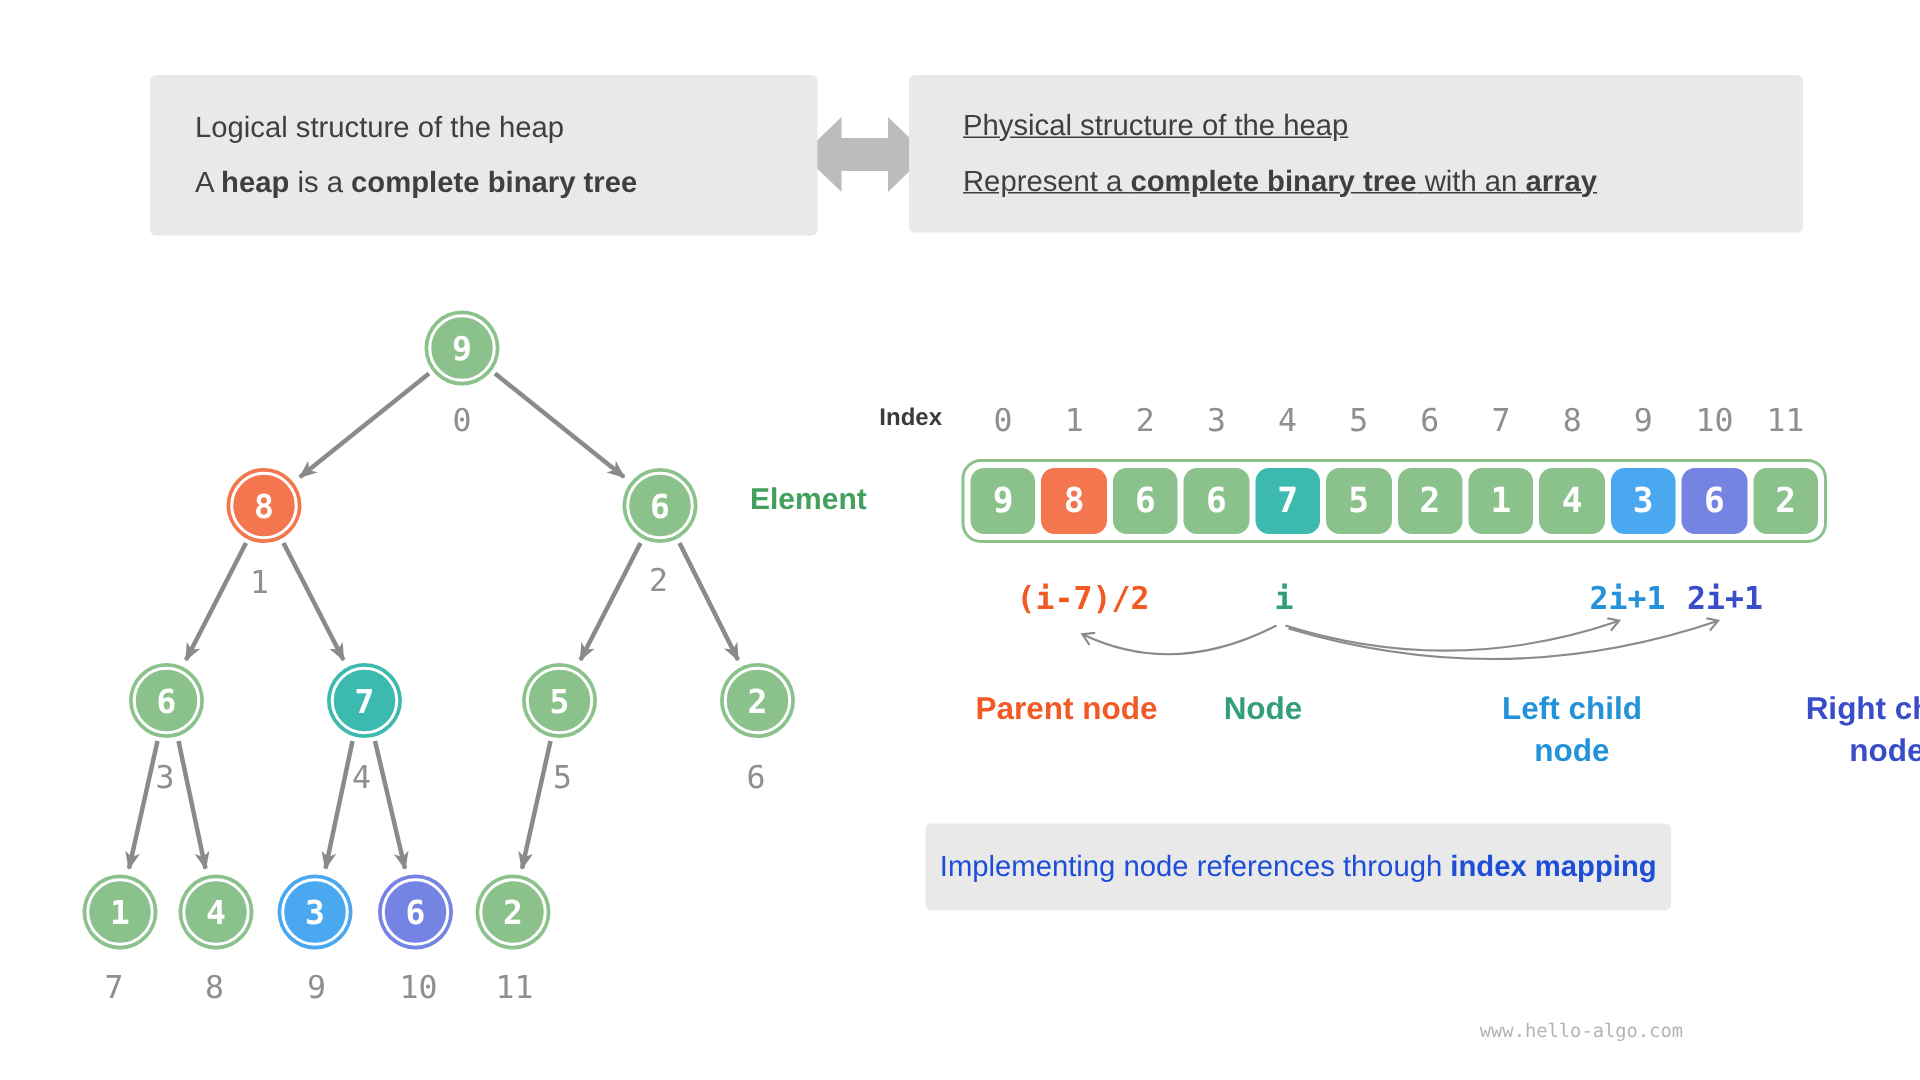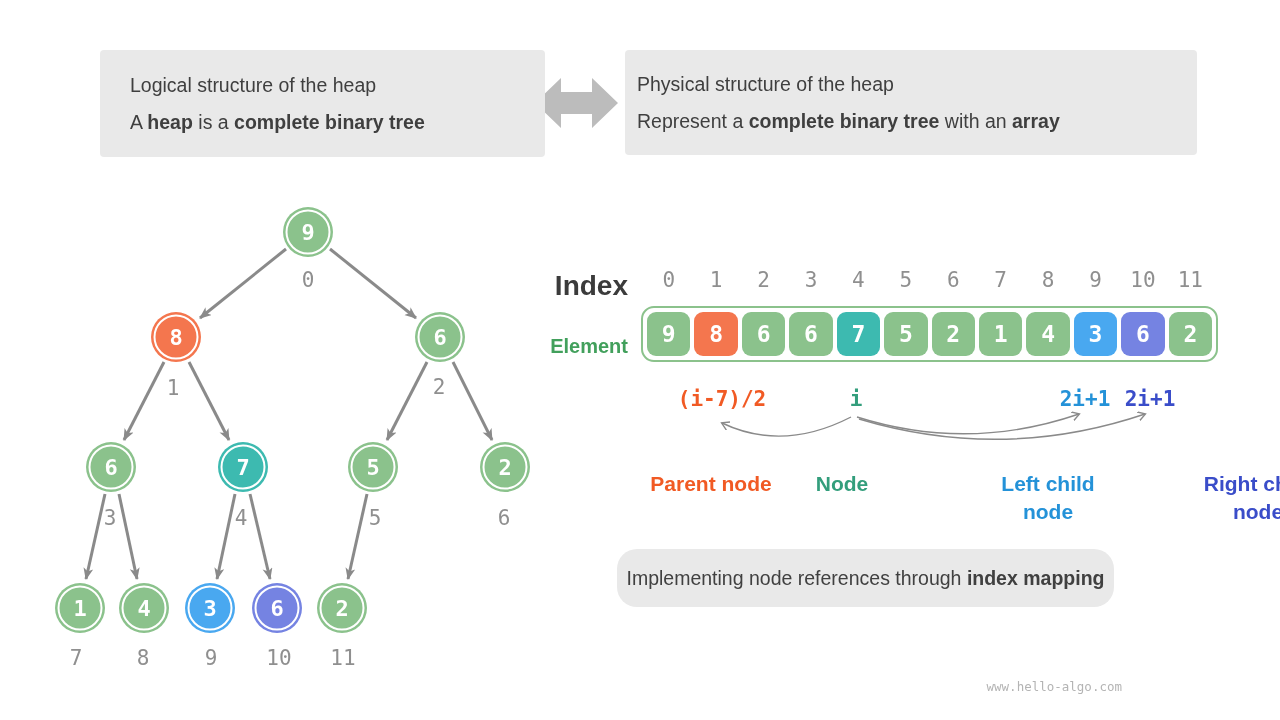--- a/index.html
+++ b/index.html
@@ -11,37 +11,37 @@
   .gbox{background:#e9e9e9;border-radius:4px;color:#3f3f3f;font-size:19.5px;
         display:flex;flex-direction:column;justify-content:center;line-height:37px;}
   .gbox .bline b{font-weight:700;}
 
   
   svg.layer{position:absolute;left:0;top:0;width:1280px;height:720px;}
   .tree-num{font:700 22px "DejaVu Sans Mono",monospace;fill:#ffffff;}
   .tree-idx{font:21px "DejaVu Sans Mono",monospace;fill:#8f8f8f;}
 
   
-  .idx-header{font-weight:700;font-size:28px;color:#3b3b3b;text-align:right;}
-  .elem-header{font-weight:700;font-size:20px;text-align:right;margin-top:13px;}
+  .idx-header{font-weight:700;font-size:16px;color:#3b3b3b;text-align:right;}
+  .elem-header{font-weight:700;font-size:20px;}
   .idx-row{display:flex;gap:4px;}
   .idx-row span{flex:1;text-align:center;font:21px "DejaVu Sans Mono",monospace;color:#8f8f8f;}
   .arr{box-sizing:border-box;border:2px solid #8bc28c;border-radius:13px;background:#fff;
        display:flex;gap:4px;padding:4px;}
   .cell{flex:1;border-radius:9px;display:flex;align-items:center;justify-content:center;
         color:#fff;font:700 23px "DejaVu Sans Mono",monospace;}
 
   
   .formula{font:700 21px "DejaVu Sans Mono",monospace;transform:translateX(-50%);white-space:nowrap;}
   .rolelabel{font-weight:700;font-size:21px;line-height:28px;text-align:center;
-             transform:translateX(-50%);margin-top:11px;}
+             transform:translateX(-50%);}
   .nowrap{white-space:nowrap;}
 
   
-  .caption{background:#e9e9e9;border-radius:20px;color:#404040;font-size:19.5px;
+  .caption{background:#e9e9e9;border-radius:4px;color:#1d4ed8;font-size:19.5px;
            display:flex;align-items:center;justify-content:center;white-space:pre-wrap;}
   .caption b{font-weight:700;}
 
   .watermark{font:12.5px "DejaVu Sans Mono",monospace;color:#b4b4b4;text-align:right;}
 </style>
 </head>
 <body>
 
 <div class="canvas">
 
@@ -150,21 +150,21 @@
       <path d="M 857 417 Q 968 452 1079 414" marker-end="url(#cah)"></path>
       <path d="M 859 419 Q 1003 462 1145 414" marker-end="url(#cah)"></path>
     </g>
   </svg>
 
   <div class="abs gbox" style="left:100px;top:50px;width:415px;height:107px;padding-left:30px;">
     <div class="bline">Logical structure of the heap</div>
     <div class="bline"><span>A </span><b>heap</b><span> is a </span><b>complete binary tree</b></div>
   </div>
 
-  <div class="abs gbox" style="left:625px;top:50px;width:560px;height:105px;padding-left:12px;">
+  <div class="abs gbox" style="left:606px;top:50px;width:560px;height:105px;padding-left:36px;text-decoration:underline;">
     <div class="bline">Physical structure of the heap</div>
     <div class="bline"><span>Represent a </span><b>complete binary tree</b><span> with an </span><b>array</b></div>
   </div>
 
   <div class="abs idx-header" style="left:520px;top:270px;width:108px;">Index</div>
 
   <div class="abs idx-row" style="left:647px;top:268px;width:565px;">
     <span>0</span>
     <span>1</span>
     <span>2</span>

